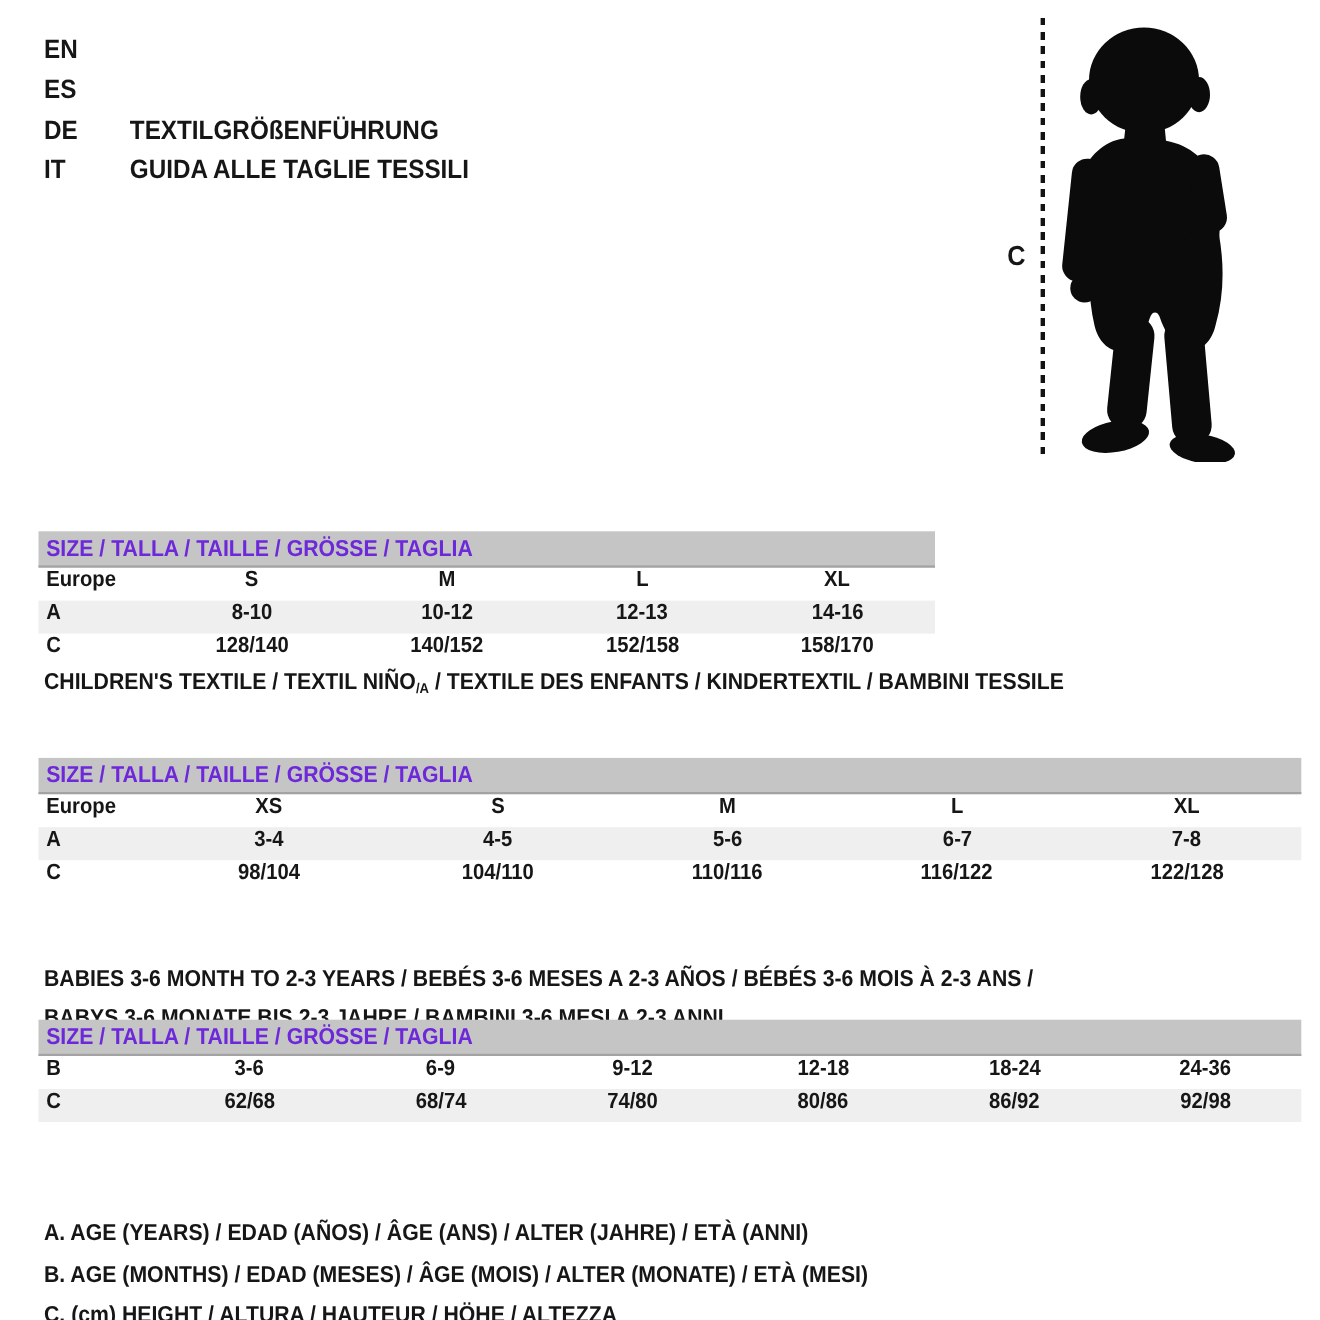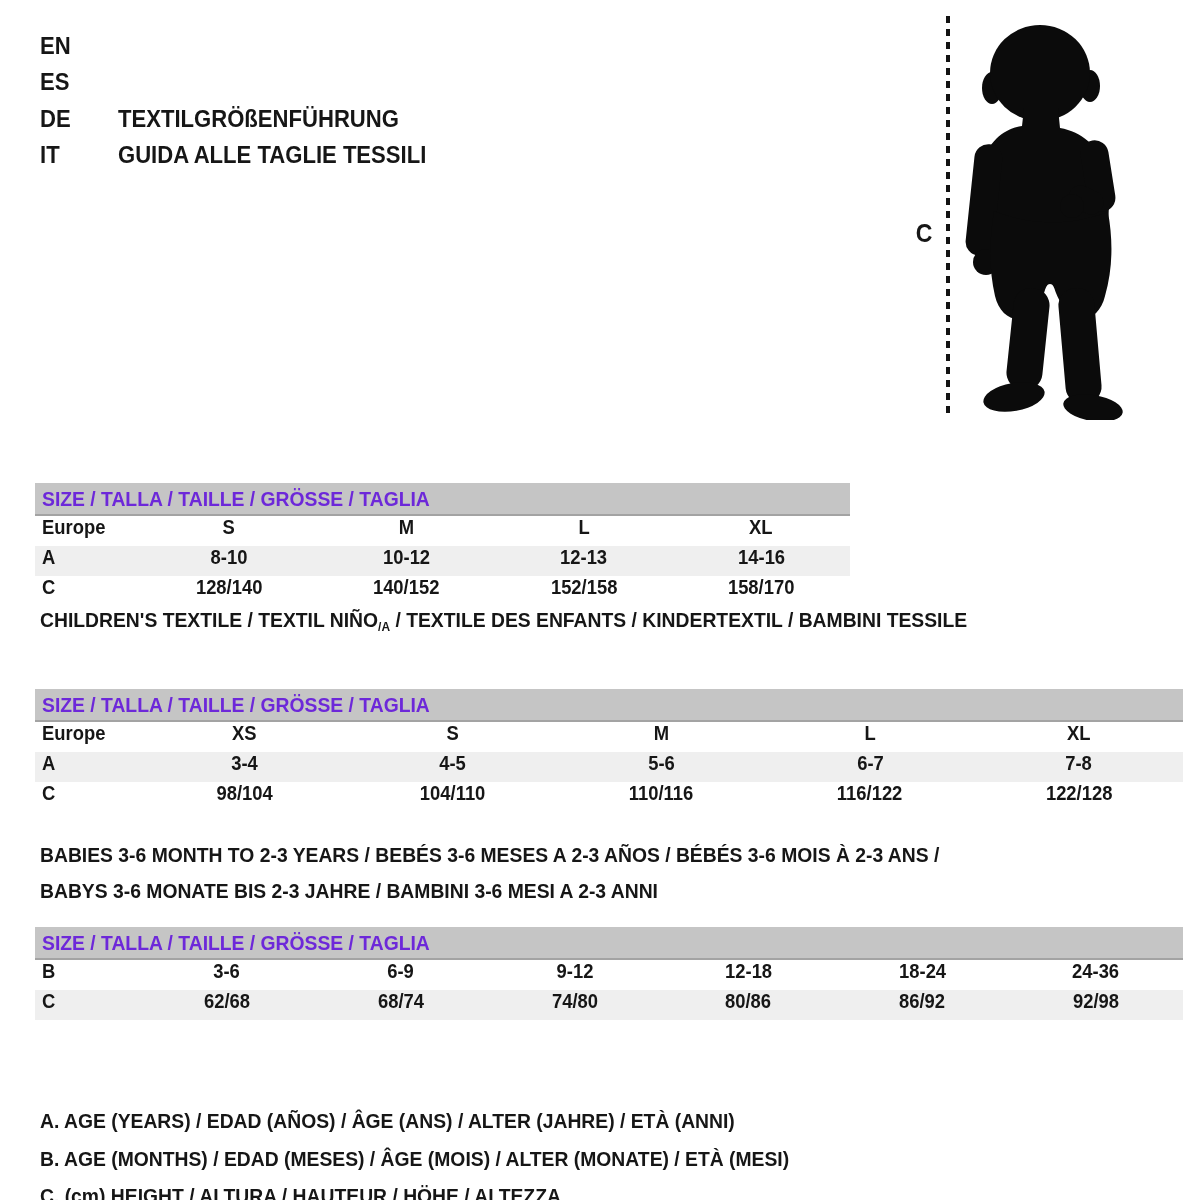--- a/index.html
+++ b/index.html
@@ -20,21 +20,21 @@
   .measure-line{
     position:absolute;left:946px;top:16px;width:4px;height:402px;
     background:repeating-linear-gradient(to bottom,#131313 0px,#131313 7px,transparent 7px,transparent 13px);
   }
   .measure-label{position:absolute;left:908px;top:218px;width:32px;font-size:25px;line-height:30px;text-align:center;}
   .silhouette{position:absolute;left:962px;top:16px;width:180px;height:404px;}
 
   
   .sec-title{position:absolute;left:40px;margin:0;font-size:21px;line-height:24px;font-weight:bold;}
   .sec-title .sub{font-size:13px;position:relative;top:4px;}
-  .sec-title-2l{line-height:36px;}
+  .sec-title-2l{line-height:36px;margin-top:35px;}
 
   
   .size-table{position:absolute;left:35px;font-size:20px;}
   .thead{
     height:33px;background:#c5c5c5;border-bottom:2px solid #a3a3a3;box-sizing:border-box;
     display:flex;align-items:center;padding-left:7px;color:#6d28d9;font-size:21px;
   }
   .trow{display:flex;align-items:flex-start;height:30px;}
   .trow.shaded{background:#efefef;}
   .tlabel{width:105px;flex:0 0 105px;padding-left:7px;box-sizing:border-box;}

